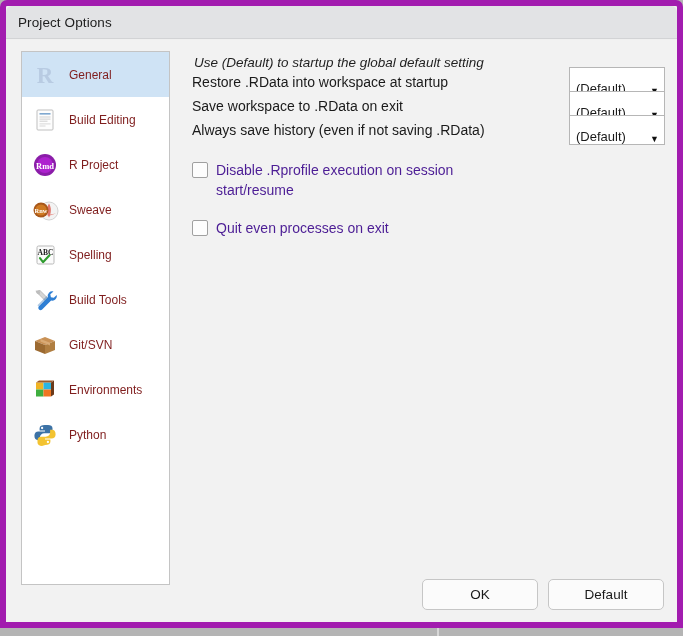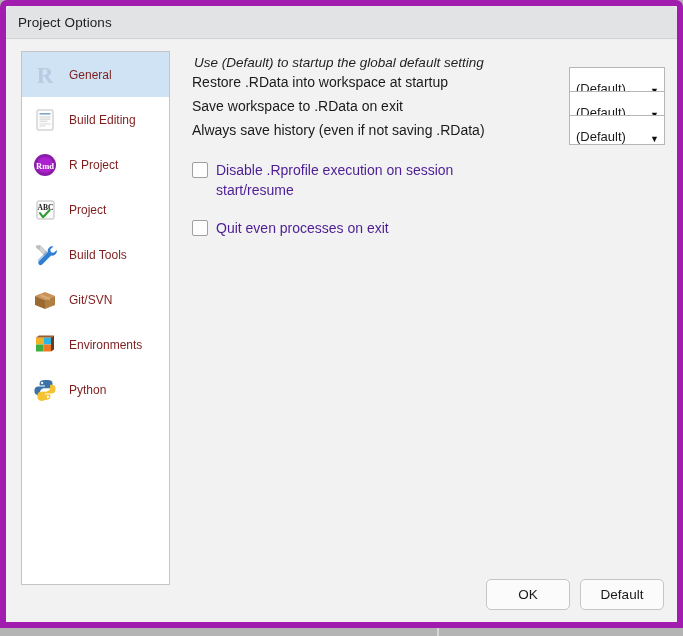--- a/index.html
+++ b/index.html
@@ -157,21 +157,21 @@
 
   
   #footer {
     position: absolute;
     right: 13px;
     bottom: 12px;
     display: flex;
     gap: 10px;
   }
   .btn {
-    width: 84px;
+    width: 116px;
     height: 31px;
     border-radius: 5px;
     border: 1px solid #c6c6c6;
     background: #fbfbfb;
     font-size: 13.5px;
     color: #1a1a1a;
     font-family: "Liberation Sans", sans-serif;
     cursor: default;
   }
 
@@ -234,30 +234,43 @@
         <span class="side-icon">
           <svg width="28" height="28" viewBox="0 0 28 28">
             <circle cx="14" cy="14" r="11" fill="#8a1da8"></circle>
             <circle cx="14" cy="14" r="8" fill="#ae21cf"></circle>
             <text x="14" y="17.5" text-anchor="middle" font-family="Liberation Serif, serif" font-size="8.5" font-weight="bold" fill="#ffffff">Rmd</text>
           </svg>
         </span>
         <span class="label">R Project</span>
       </div>
 
+      <div class="side-item">
+        <span class="side-icon">
+          <svg width="28" height="28" viewBox="0 0 28 28">
+            <circle cx="18" cy="15" r="9" fill="#f3f3f3" stroke="#d2d2d2"></circle>
+            <path d="M18 7.5 c2.5 4 2.5 9 0 14 c-2.5-5-2.5-10 0-14z" fill="#e0756a"></path>
+            <path d="M11 17 c5 2 9 2 14 0 c-5 3.2-9 3.2-14 0z" fill="#e0756a"></path>
+            <circle cx="10" cy="14" r="7.5" fill="#a8571a"></circle>
+            <circle cx="10" cy="14" r="5.6" fill="#cf7a23"></circle>
+            <text x="10" y="16.8" text-anchor="middle" font-family="Liberation Serif, serif" font-size="6.4" font-weight="bold" fill="#ffffff">Rnw</text>
+          </svg>
+        </span>
+        <span class="label">Sweave</span>
+      </div>
 
       <div class="side-item">
         <span class="side-icon">
           <svg width="28" height="28" viewBox="0 0 28 28">
             <rect x="6" y="5" width="17" height="18" rx="1.5" fill="#fbfbfb" stroke="#b9b9b9"></rect>
             <text x="14.5" y="13.5" text-anchor="middle" font-family="Liberation Serif, serif" font-size="7.5" font-weight="bold" fill="#1a1a1a">ABC</text>
             <path d="M9 17.2 l3 4 l6.5 -7" fill="none" stroke="#2e9b2e" stroke-width="2.1" stroke-linecap="round" stroke-linejoin="round"></path>
           </svg>
         </span>
-        <span class="label">Project</span>
+        <span class="label">Spelling</span>
       </div>
 
       <div class="side-item">
         <span class="side-icon">
           <svg width="28" height="28" viewBox="0 0 28 28">
             <path d="M6 6.5 l10.5 10.5 l2.5 -2.5 l-10.5 -10.5 z" fill="#d5d5d5" stroke="#a9a9a9" stroke-width=".7"></path>
             <path d="M4.5 4.8 l3.2 -.6 l1.5 1.5 l-.7 3.1 l-2.6 -1.2 z" fill="#bdbdbd"></path>
             <path d="M22.5 5.5 a4.6 4.6 0 0 0 -5.6 5.8 l-9.2 9.2 a2.3 2.3 0 0 0 3.2 3.2 l9.2 -9.2 a4.6 4.6 0 0 0 5.6 -5.6 l-2.9 2.9 l-2.9 -.6 l-.6 -2.9 z" fill="#2e7fd4"></path>
             <path d="M7.7 20.5 l9.2 -9.2 a4.6 4.6 0 0 1 -1.3 -1.3 l-9.2 9.2 z" fill="#1f66b0" opacity=".35"></path>
           </svg>

